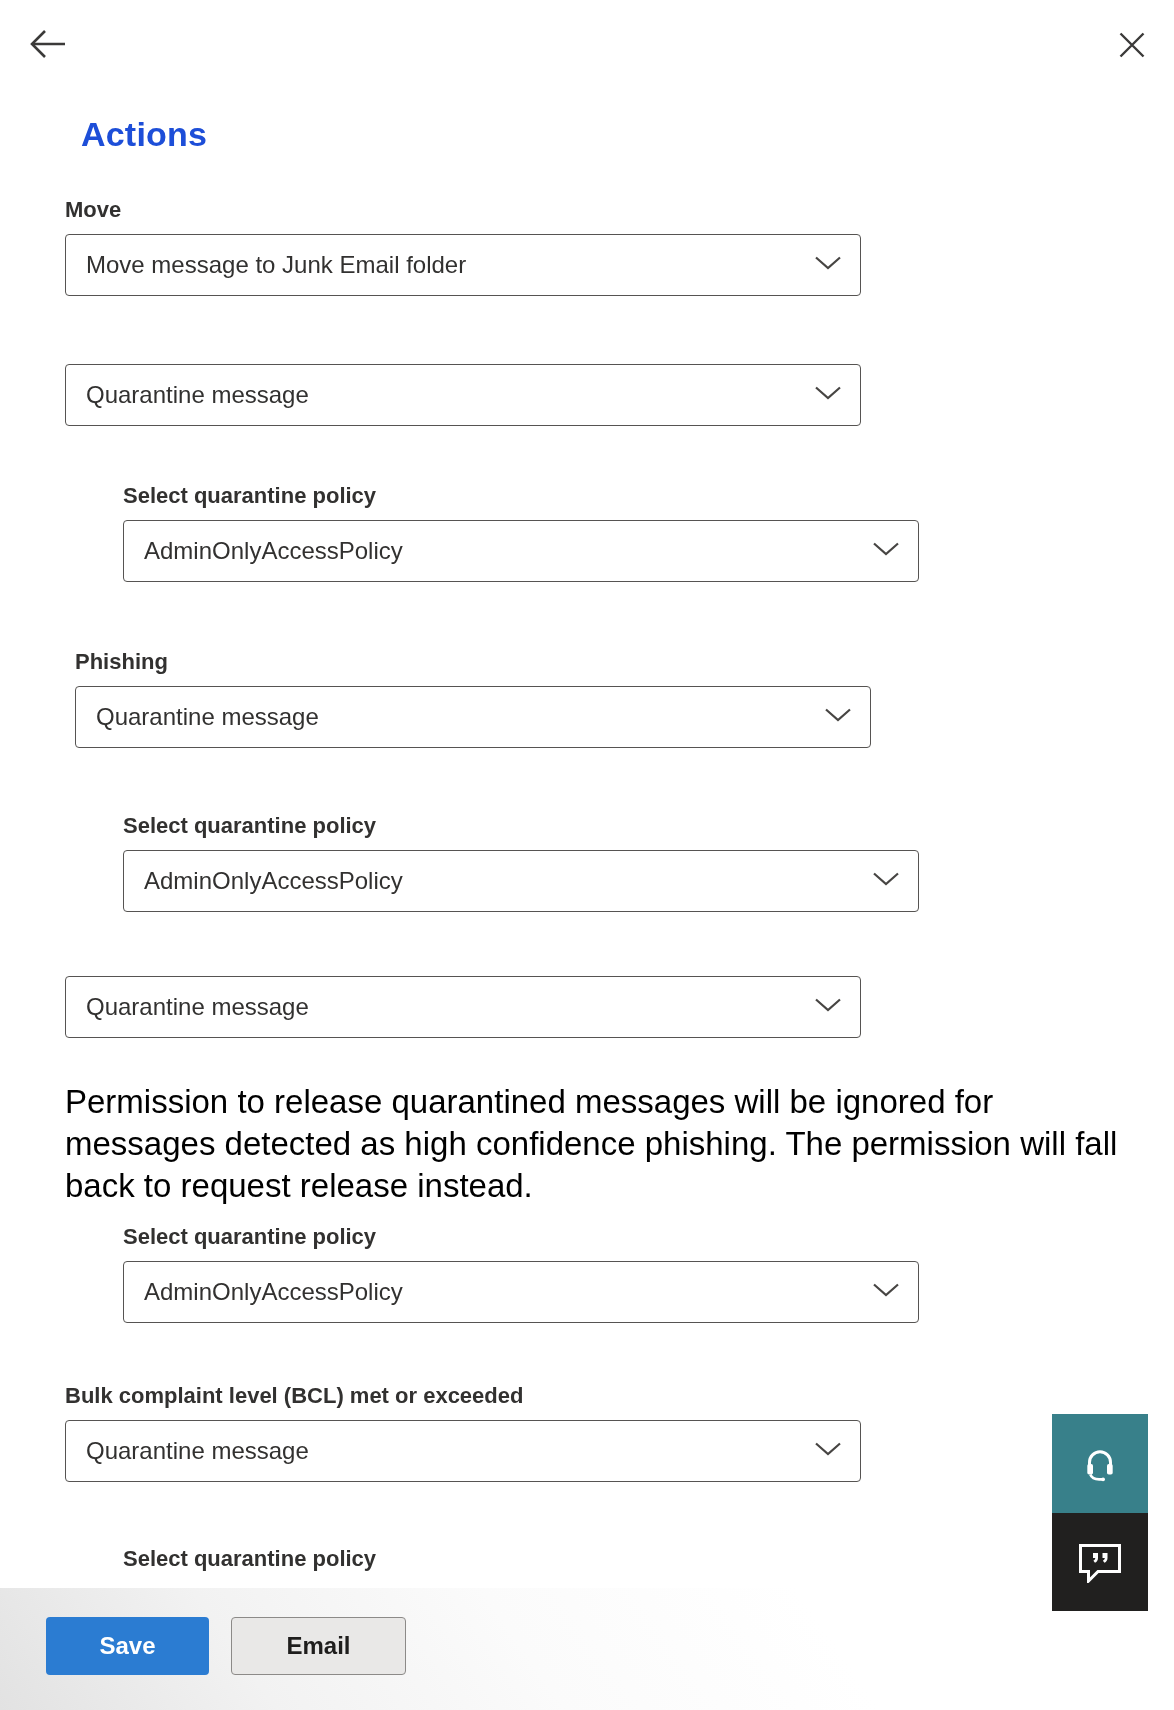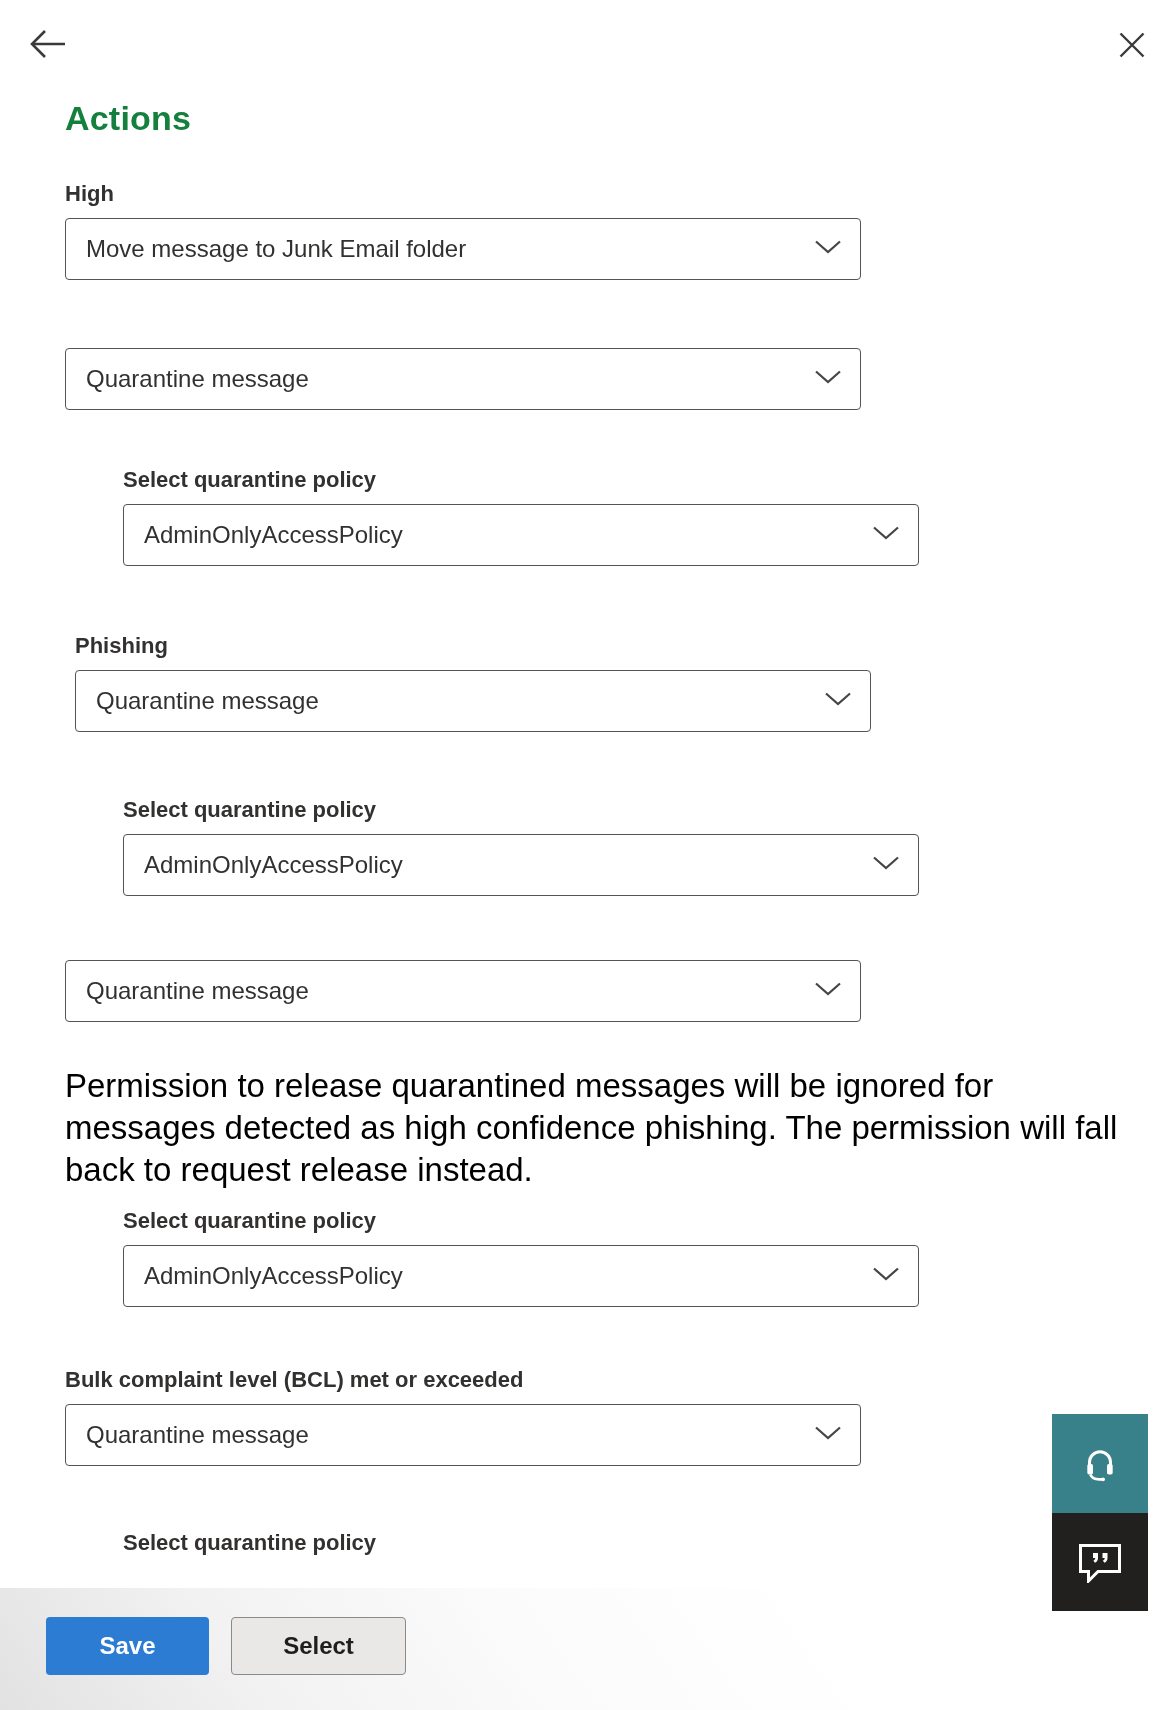--- a/index.html
+++ b/index.html
@@ -21,24 +21,24 @@
   #close-btn { left: 1118px; top: 31px; }
 
   
   .content {
     position: absolute;
     left: 65px; top: 96px;
     width: 1065px;
     z-index: 1;
   }
   h1.page-title {
-    margin: 0;
+    margin: 16px;
     font-size: 34px; line-height: 44px;
     font-weight: 700;
-    color: #15803d;
+    color: #1d4ed8;
     letter-spacing: 0.2px;
   }
   .group { width: 927px; }
   .group.indent { margin-left: 58px; }
   .field-label {
     font-size: 22px; line-height: 28px;
     font-weight: 600;
     color: #323130;
     margin-bottom: 10px;
   }
@@ -128,21 +128,21 @@
     <svg width="28" height="28" viewBox="0 0 28 28">
       <path d="M2.5 2.5 L25.5 25.5 M25.5 2.5 L2.5 25.5" stroke="#3b3a39" stroke-width="2.4" fill="none"></path>
     </svg>
   </span>
 </button>
 
 <main class="content">
   <h1 class="page-title">Actions</h1>
 
   <div class="group mt40">
-    <div class="field-label">High</div>
+    <div class="field-label">Move</div>
     <div class="select" role="combobox">
       <span class="value">Move message to Junk Email folder</span>
       <span>
         <svg width="26" height="14" viewBox="0 0 26 14">
             <path d="M1 1.5 L13 12 L25 1.5" stroke="#474543" stroke-width="2.2" fill="none"></path>
           </svg>
       </span>
     </div>
   </div>
 
@@ -230,21 +230,21 @@
     </div>
   </div>
 
   <div class="group indent mt63">
     <div class="field-label">Select quarantine policy</div>
   </div>
 </main>
 
 <div class="footer">
   <button class="btn" id="save-btn">Save</button>
-  <button class="btn" id="cancel-btn">Select</button>
+  <button class="btn" id="cancel-btn">Email</button>
 </div>
 
 <div class="help-widgets">
   <button class="widget-btn" id="help-btn" aria-label="Help">
     <span>
       <svg width="42" height="42" viewBox="0 0 48 48">
         <path d="M12 28 v-6 a12 12 0 0 1 24 0 v6" stroke="#ffffff" stroke-width="3.4" fill="none"></path>
         <rect x="9.5" y="24" width="6.5" height="12" rx="2" fill="#ffffff"></rect>
         <rect x="32" y="24" width="6.5" height="12" rx="2" fill="#ffffff"></rect>
         <path d="M13 36 q2 5.5 10 5.5 h3.5" stroke="#ffffff" stroke-width="3" fill="none"></path>

